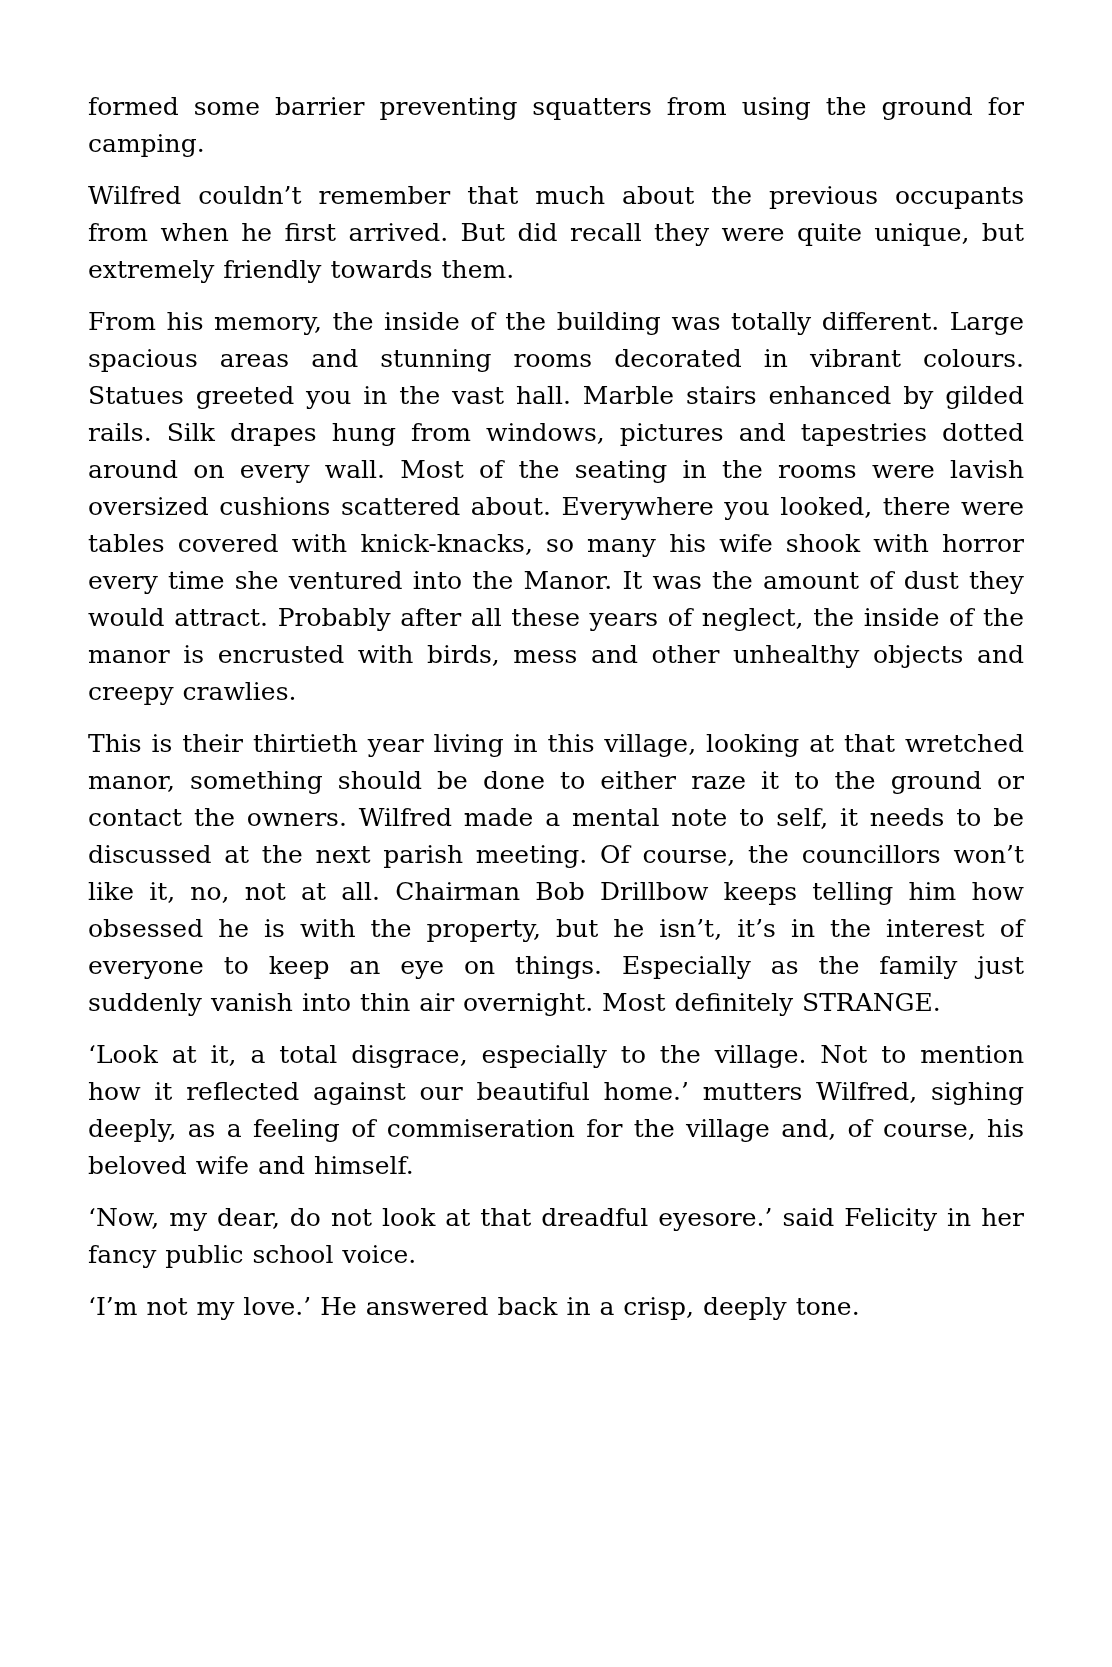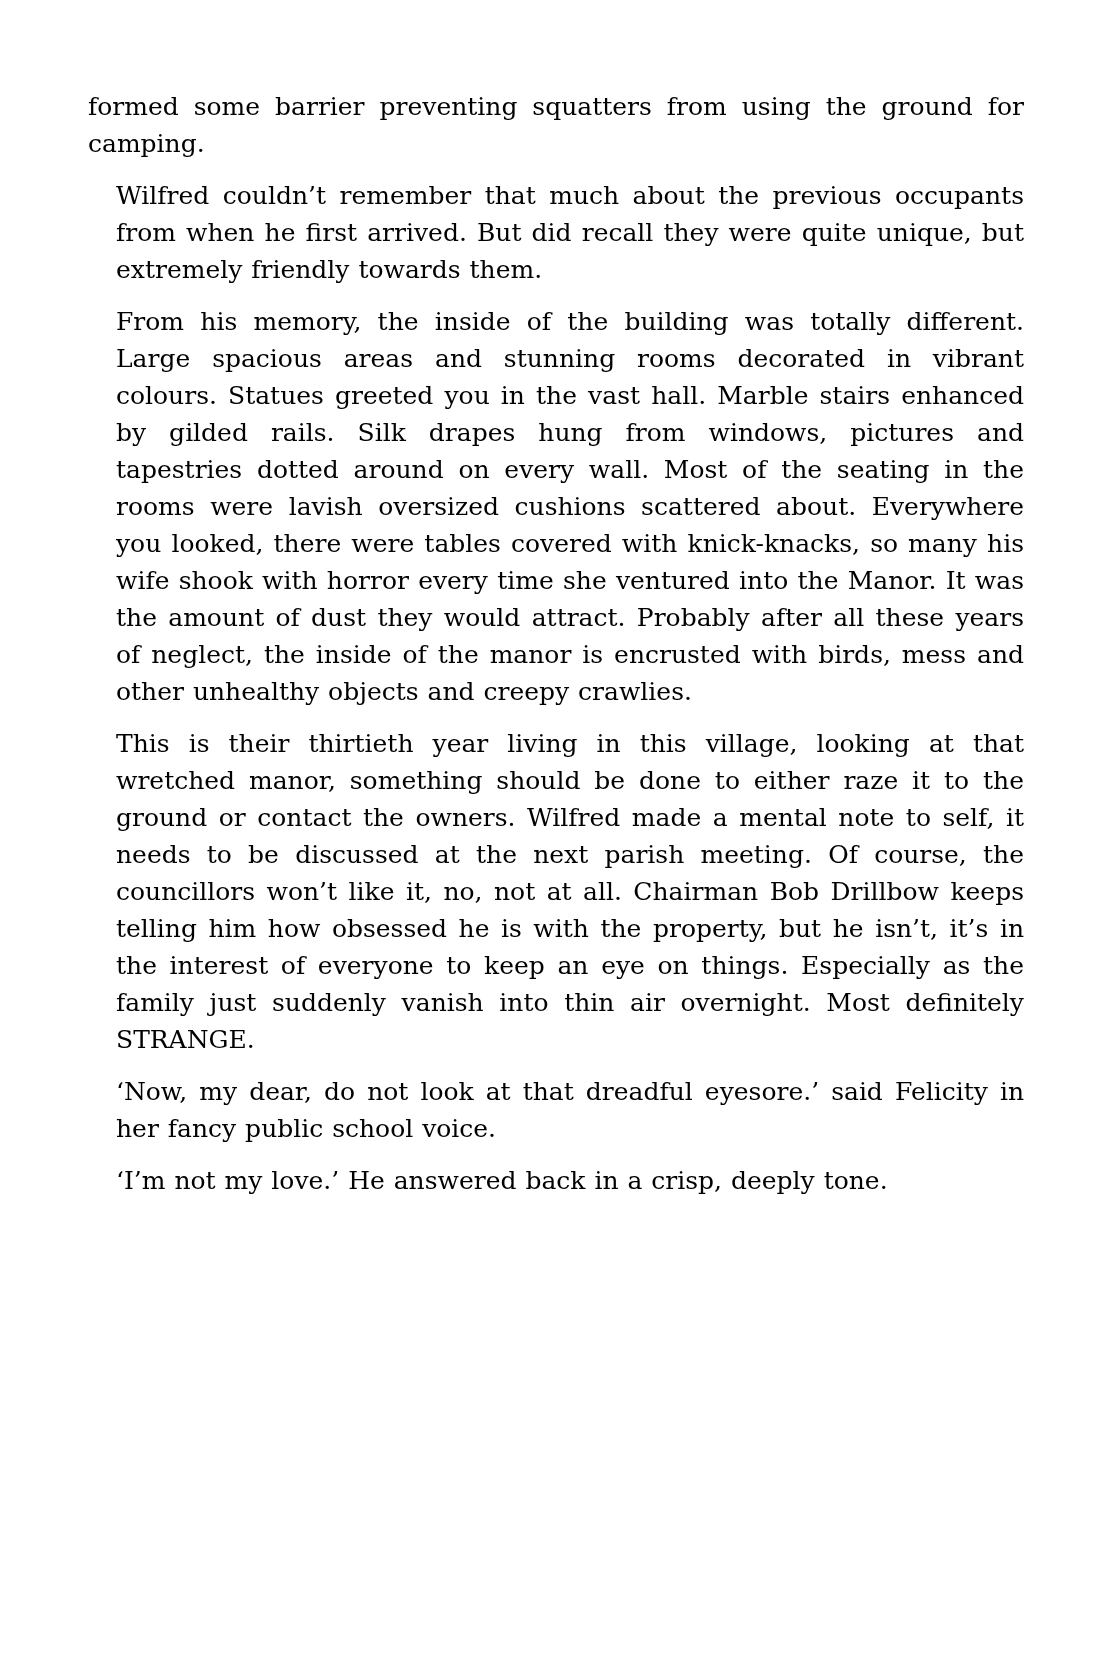--- a/index.html
+++ b/index.html
@@ -23,31 +23,31 @@
     margin: 0;
     font-family: "DejaVu Serif", "Liberation Serif", serif;
     font-size: 25px;
     line-height: 37px;
     color: #000000;
     text-align: justify;
     word-spacing: 1px;
   }
   .text-block p + p {
     margin-top: 15px;
-    margin-left: 28px;
   }
   .text-block p.indent {
     text-indent: 13px;
   }
 </style>
 </head>
 <body>
 
 <div class="page">
   <div class="text-block">
     <p>formed some barrier preventing squatters from using the ground for camping.</p>
     <p>Wilfred couldn’t remember that much about the previous occupants from when he first arrived. But did recall they were quite unique, but extremely friendly towards them.</p>
     <p>From his memory, the inside of the building was totally different. Large spacious areas and stunning rooms decorated in vibrant colours. Statues greeted you in the vast hall. Marble stairs enhanced by gilded rails. Silk drapes hung from windows, pictures and tapestries dotted around on every wall. Most of the seating in the rooms were lavish oversized cushions scattered about. Everywhere you looked, there were tables covered with knick-knacks, so many his wife shook with horror every time she ventured into the Manor. It was the amount of dust they would attract. Probably after all these years of neglect, the inside of the manor is encrusted with birds, mess and other unhealthy objects and creepy crawlies.</p>
     <p>This is their thirtieth year living in this village, looking at that wretched manor, something should be done to either raze it to the ground or contact the owners. Wilfred made a mental note to self, it needs to be discussed at the next parish meeting. Of course, the councillors won’t like it, no, not at all. Chairman Bob Drillbow keeps telling him how obsessed he is with the property, but he isn’t, it’s in the interest of everyone to keep an eye on things. Especially as the family just suddenly vanish into thin air overnight. Most definitely STRANGE.</p>
+    <p>‘Look at it, a total disgrace, especially to the village. Not to mention how it reflected against our beautiful home.’ mutters Wilfred, sighing deeply, as a feeling of commiseration for the village and, of course, his beloved wife and himself.</p>
     <p>‘Now, my dear, do not look at that dreadful eyesore.’ said Felicity in her fancy public school voice.</p>
     <p>‘I’m not my love.’ He answered back in a crisp, deeply tone.</p>
   </div>
 </div>
 
 </body></html>

